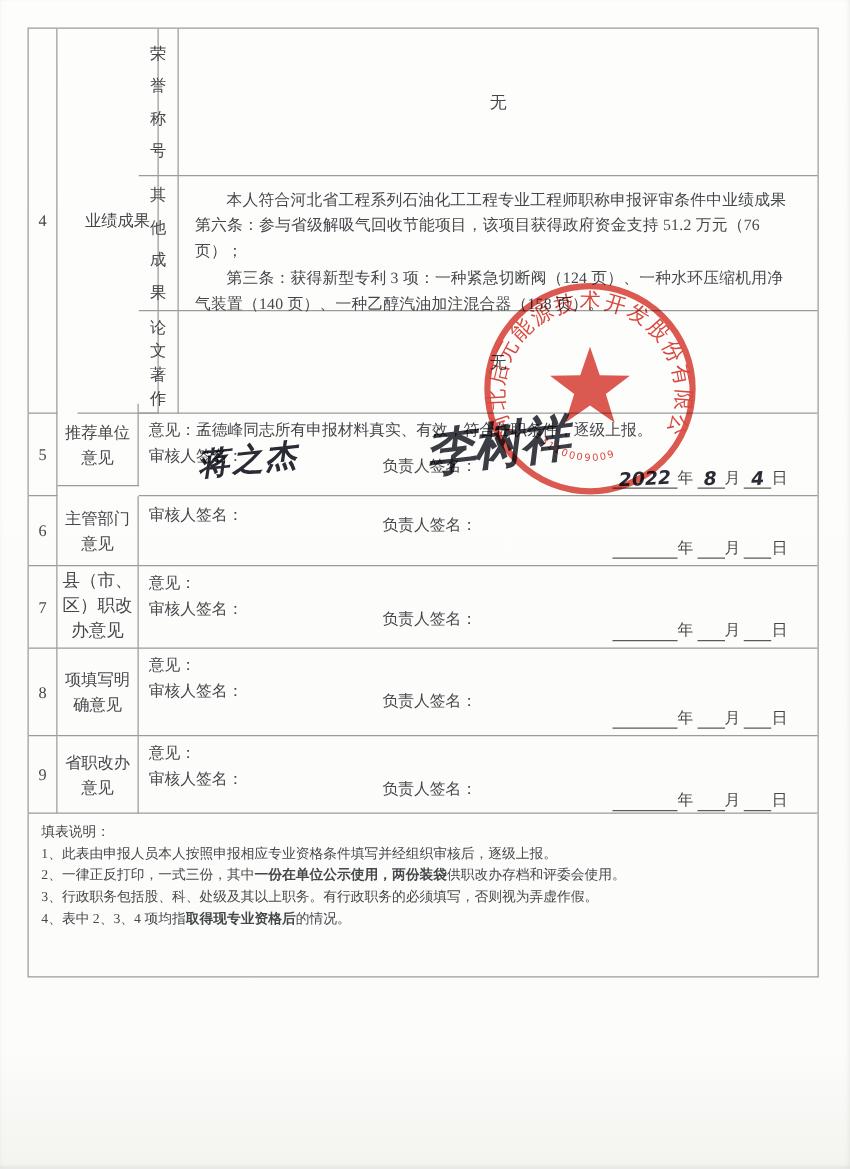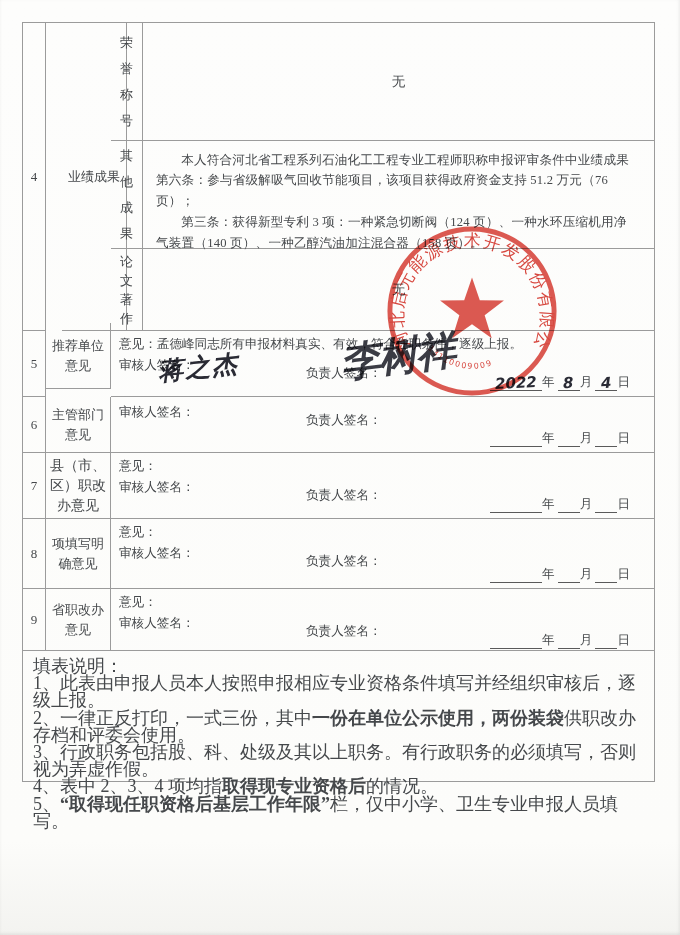--- a/index.html
+++ b/index.html
@@ -33,21 +33,21 @@
   .dateline{ margin-top:auto; text-align:right; padding-right:14px; white-space:nowrap; font-size:12.6px; }
   .blank{ display:inline-block; border-bottom:1px solid #5a5a5a; height:15px; vertical-align:bottom; text-align:center; }
   .w-year{ width:52px; } .w-md{ width:22px; }
   .hand{ font-family:"DejaVu Sans",sans-serif; font-style:italic; color:var(--hand); }
   .hand-sig{ position:absolute; z-index:6; font-family:"DejaVu Sans",sans-serif;
     font-style:italic; font-weight:600; color:var(--hand); mix-blend-mode:multiply; }
   #sig-reviewer{ left:158px; top:351px; font-size:25px; transform:rotate(-6deg); letter-spacing:2px;}
   #sig-principal{ left:340px; top:329px; font-size:40px; transform:rotate(-7deg); letter-spacing:-2px; opacity:.92;}
   .hand-date{ display:inline-block; font-size:15px; font-weight:600; transform:rotate(-3deg); position:relative; top:-1px; }
   .stamp{ position:absolute; left:383px; top:222px; z-index:5; mix-blend-mode:multiply; opacity:.92; }
-  .notes{ padding:7px 12px 0 10px; font-size:18px; line-height:17.2px; }
+  .notes{ padding:7px 12px 0 10px; font-size:11px; line-height:17.2px; }
   .notes .b{ font-weight:bold; }
   .note-line{ white-space:pre-wrap; }
 </style>
 </head>
 <body>
 
 <div class="page">
 
   <div id="tbl">
 
@@ -157,21 +157,20 @@
         <span class="blank w-md"></span><span>日</span>
       </div>
     </div>
 
     <div class="cell notes" style="left:0;top:628px;width:631px;height:130px;">
       <div class="note-line">填表说明：</div>
       <div class="note-line"><span>1、此表由申报人员本人按照申报相应专业资格条件填写并经组织审核后，逐级上报。</span></div>
       <div class="note-line"><span>2、一律正反打印，一式三份，其中</span><span class="b">一份在单位公示使用，两份装袋</span><span>供职改办存档和评委会使用。</span></div>
       <div class="note-line"><span>3、行政职务包括股、科、处级及其以上职务。有行政职务的必须填写，否则视为弄虚作假。</span></div>
       <div class="note-line"><span>4、表中 2、3、4 项均指</span><span class="b">取得现专业资格后</span><span>的情况。</span></div>
-      <div class="note-line"><span>5、</span><span class="b">“取得现任职资格后基层工作年限”</span><span>栏，仅中小学、卫生专业申报人员填写。</span></div>
     </div>
 
   </div>
 
   <div class="hand-sig" id="sig-reviewer">蒋之杰</div>
   <div class="hand-sig" id="sig-principal">李树祥</div>
 
   <svg class="stamp" width="178" height="178" viewBox="0 0 180 180">
     <defs>
       <path id="arcTop" d="M 27,125 A 70,70 0 1 1 153,125" fill="none"></path>

